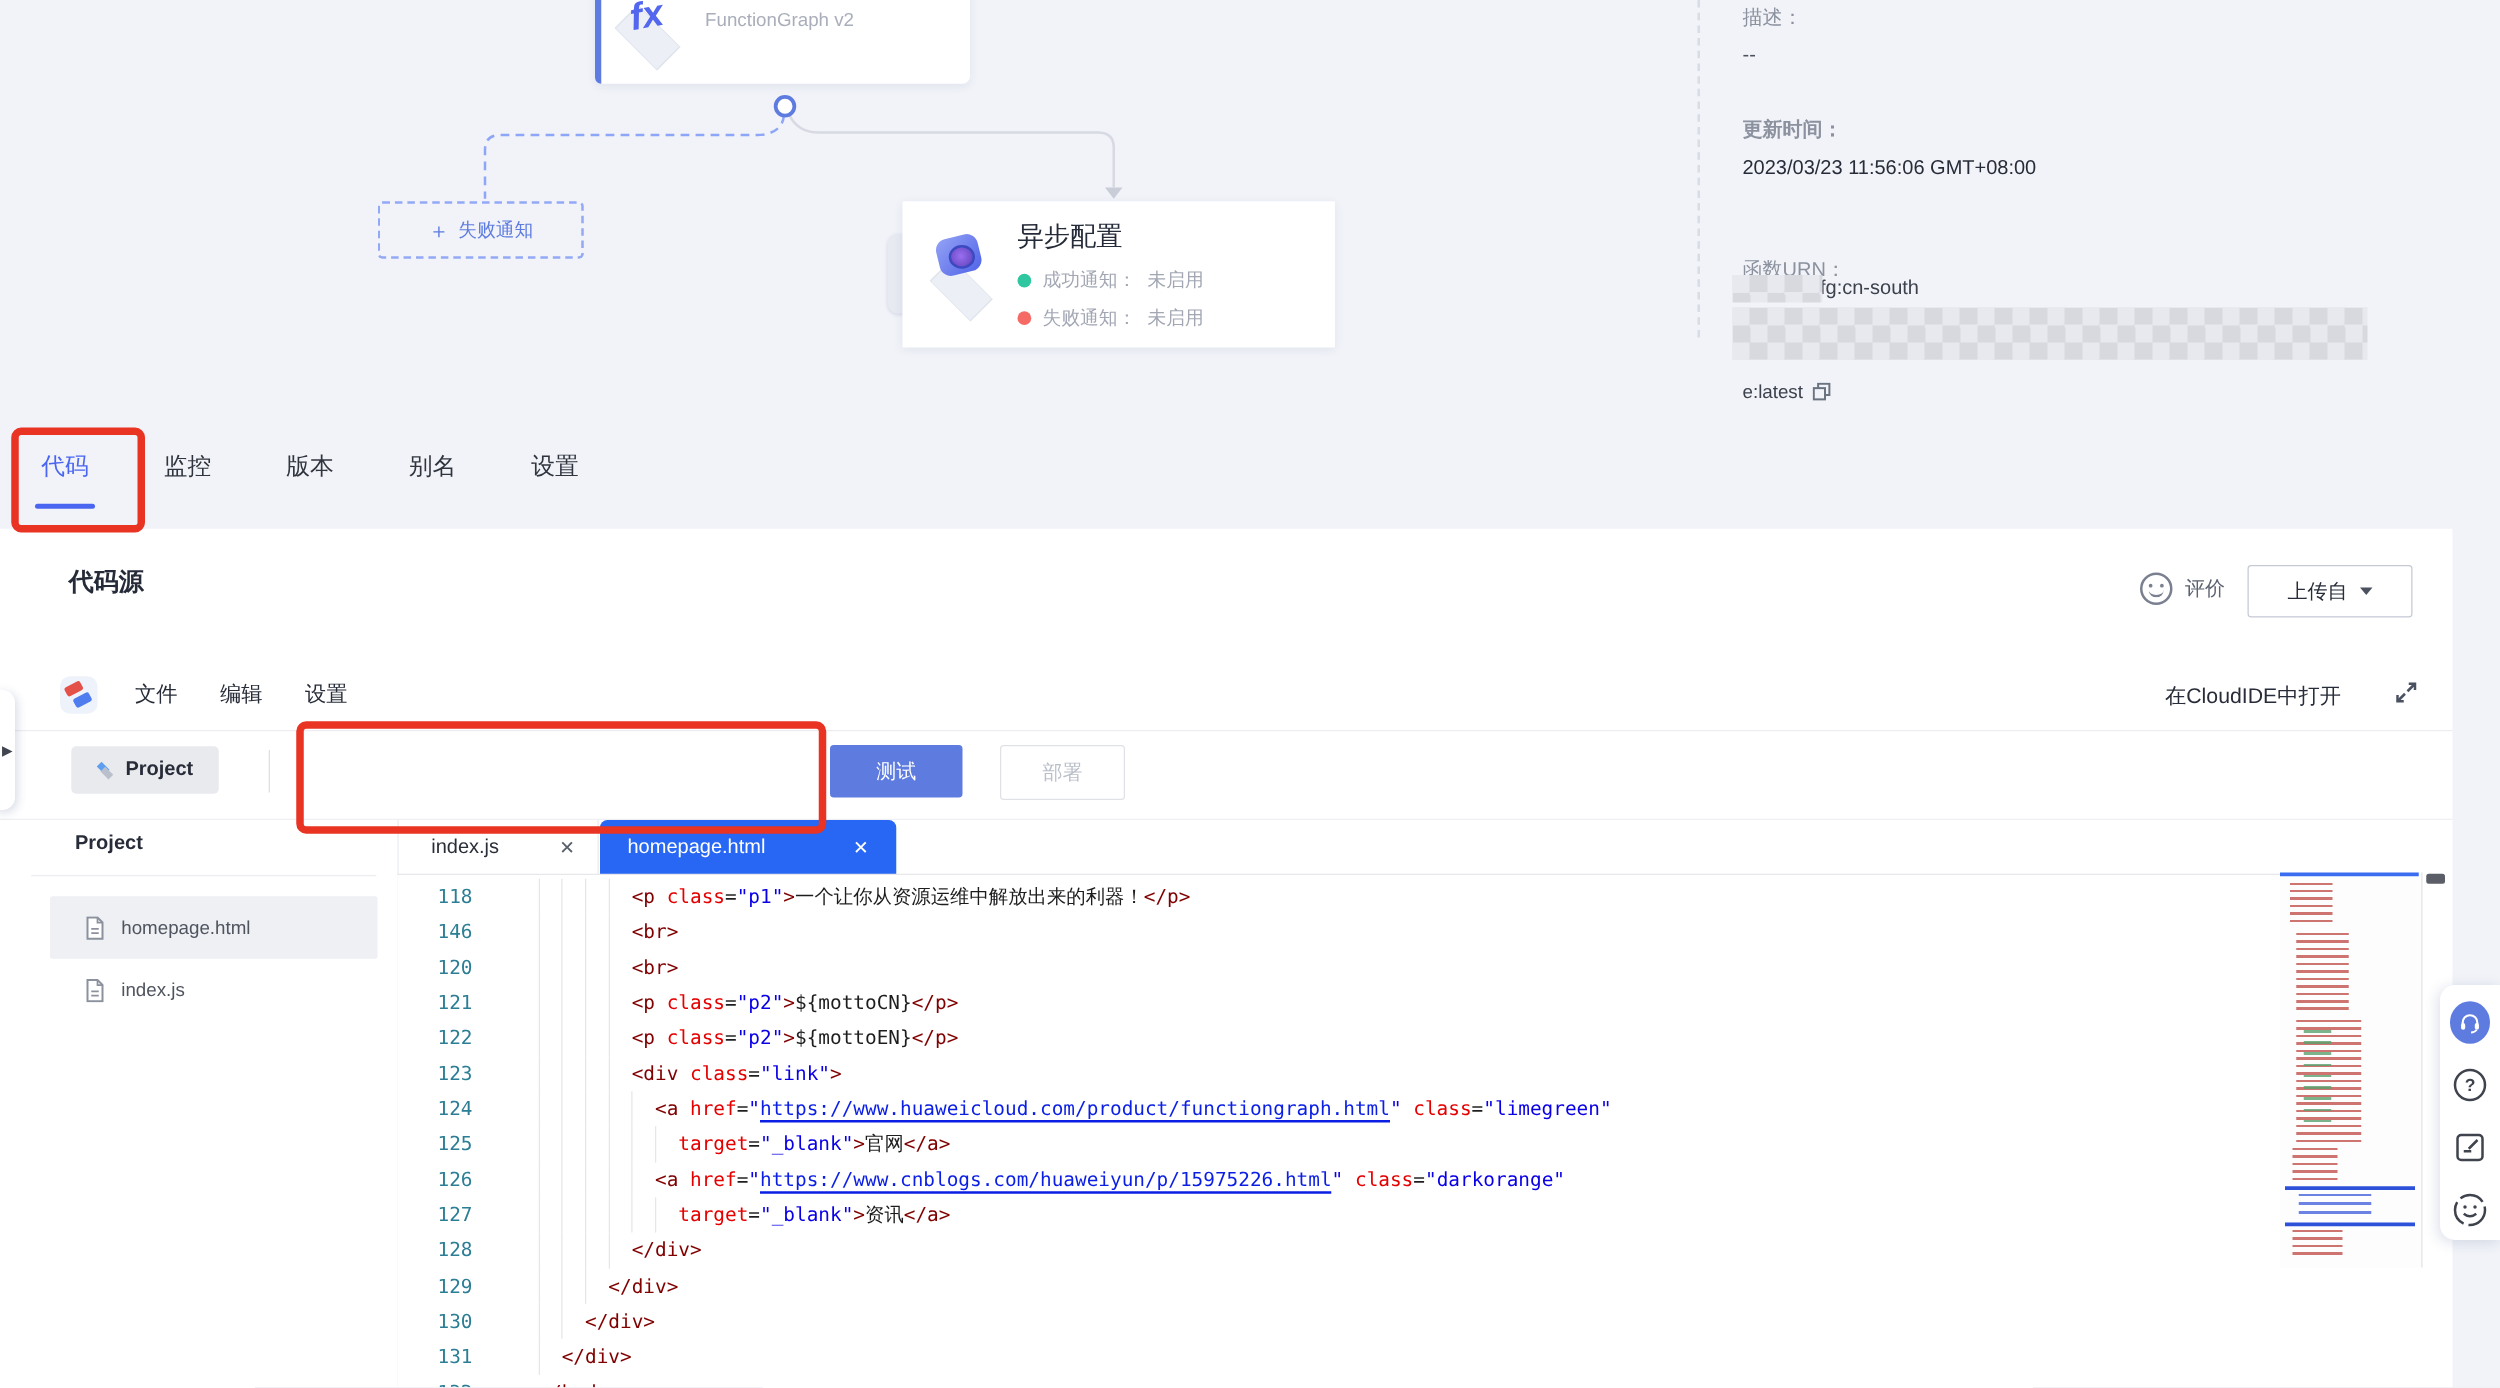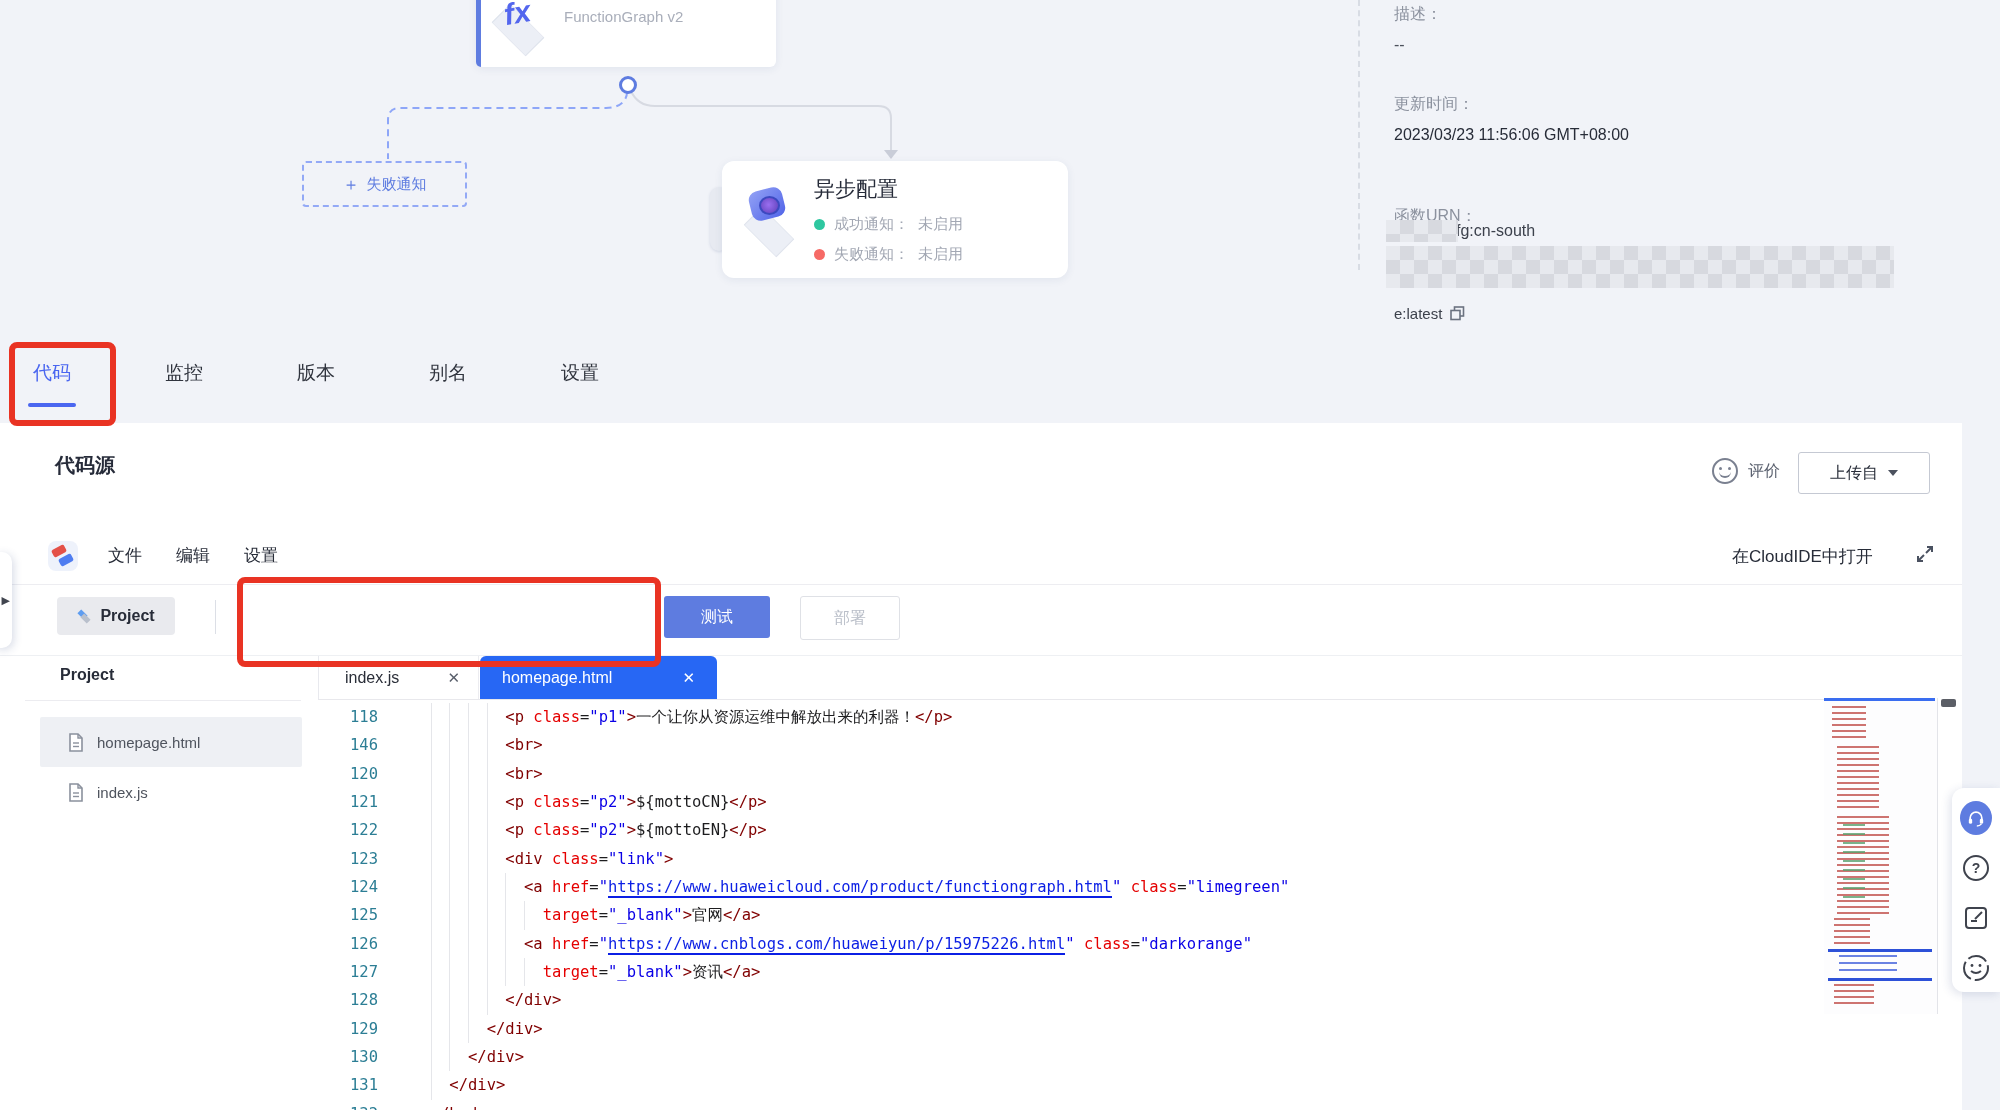--- a/index.html
+++ b/index.html
@@ -14,39 +14,39 @@
   .iso-plate{position:absolute;background:#eceff6;border:1px solid #dfe3ec;transform:rotate(45deg) scaleY(.55);}
   .fx-glyph{position:absolute;font-style:italic;font-weight:bold;color:#5366ee;transform:rotate(-10deg);}
   .fn-title{position:absolute;left:88px;top:8px;font-size:20px;font-weight:bold;color:#272c38;}
   .fn-sub{position:absolute;left:88px;top:38px;font-size:15px;color:#a9aeba;}
   .conn-circle{left:619px;top:76px;width:12px;height:12px;border:3px solid #5e7ce0;border-radius:50%;background:#fff;}
   .create-trigger{left:302px;top:161px;width:161px;height:42px;border:2px dashed #93a9f6;border-radius:4px;
                   display:flex;align-items:center;justify-content:center;gap:7px;color:var(--primary);
                   font-size:15px;cursor:pointer;}
   .create-trigger .plus{font-size:17px;}
   .async-grip{left:710px;top:187px;width:18px;height:64px;background:#e7eaf1;border-radius:9px;box-shadow:0 1px 3px rgba(40,60,120,.15);}
-  .async-card{left:722px;top:161px;width:346px;height:117px;background:#fff;border-radius:12px;
+  .async-card{left:722px;top:161px;width:346px;height:117px;background:#fff;border-radius:1px;
               box-shadow:0 2px 8px rgba(40,60,120,.08);}
   .async-title{position:absolute;left:92px;top:14px;font-size:21px;color:#262b39;}
   .async-row{position:absolute;left:92px;display:flex;align-items:center;gap:9px;font-size:15px;color:#a2a7b3;}
   .dot{width:11px;height:11px;border-radius:50%;}
   .gear-outer{position:absolute;left:12px;top:4px;width:34px;height:30px;border-radius:9px;
               background:linear-gradient(145deg,#93a2f5,#5164e8);transform:rotate(-14deg);}
   .gear-inner{position:absolute;left:21px;top:11px;width:17px;height:15px;border-radius:50%;
               background:radial-gradient(circle at 45% 45%,#9a6ff0,#5d3fb8);border:2px solid #3c49c0;}
 
   
   .info-panel{left:1358px;top:0;width:604px;height:270px;border-left:2px dashed #d8dce4;}
   .info-label{position:absolute;left:34px;font-size:16px;color:#8b919e;}
   .info-value{position:absolute;left:34px;font-size:16px;color:#272c38;}
   .mosaic{position:absolute;background:repeating-conic-gradient(#d7d9df 0% 25%, #e7e9ee 0% 50%);background-size:28px 28px;}
   .urn-tail{display:flex;align-items:center;gap:8px;color:#3c414c;font-size:15px;}
 
   
-  .nav-tabs{left:33px;top:360px;display:flex;gap:94px;}
+  .nav-tabs{left:33px;top:360px;display:flex;gap:60px;}
   .nav-tab{font-size:19px;color:#30343e;cursor:pointer;white-space:nowrap;}
   .nav-tab.active{color:var(--accent);}
   .nav-underline{left:28px;top:403px;width:48px;height:4px;border-radius:2px;background:var(--accent);}
   .anno{border:6px solid var(--annotation_red);border-radius:8px;z-index:40;pointer-events:none;}
 
   
   .code-panel{left:0;top:423px;width:1962px;height:687px;background:#fff;}
   .panel-title{left:55px;top:452px;font-size:20px;font-weight:bold;color:#262b39;}
   .rate-wrap{left:1712px;top:458px;display:flex;align-items:center;gap:10px;color:#5c6270;font-size:16px;}
   .smiley-o{width:22px;height:22px;border:2px solid #7a8090;border-radius:50%;position:relative;}
@@ -169,21 +169,21 @@
     <div class="async-row" style="top:84px;">
       <span class="dot" style="background:var(--error_red);"></span>
       <span>失败通知：</span>
         <span>未启用</span>
     </div>
   </div>
 
   <div class="abs info-panel">
     <div class="info-label" style="top:4px;">描述：</div>
     <div class="info-value" style="top:36px;color:#4c515c;">--</div>
-    <div class="info-label" style="top:94px;">更新时间：</div>
+    <div class="info-label" style="top:94px;font-weight:bold;">更新时间：</div>
     <div class="info-value" style="top:126px;">2023/03/23 11:56:06 GMT+08:00</div>
     <div class="info-label" style="top:190px;margin-top:16px;">函数URN：</div>
     <div class="info-value" style="top:222px;left:96px;color:#3c414c;">fg:cn-south</div>
     <div class="mosaic" style="left:26px;top:220px;width:72px;height:22px;"></div>
     <div class="mosaic" style="left:26px;top:246px;width:508px;height:42px;"></div>
     <div class="abs urn-tail" style="left:34px;top:288px;margin-top:17px;">
       <span>e:latest</span>
       <svg width="15" height="15" viewBox="0 0 15 15">
         <rect x="4.5" y="1" width="9" height="9" fill="none" stroke="#6b7280" stroke-width="1.6"></rect>
         <rect x="1" y="4.5" width="9" height="9" fill="#f1f3f8" stroke="#6b7280" stroke-width="1.6"></rect>

